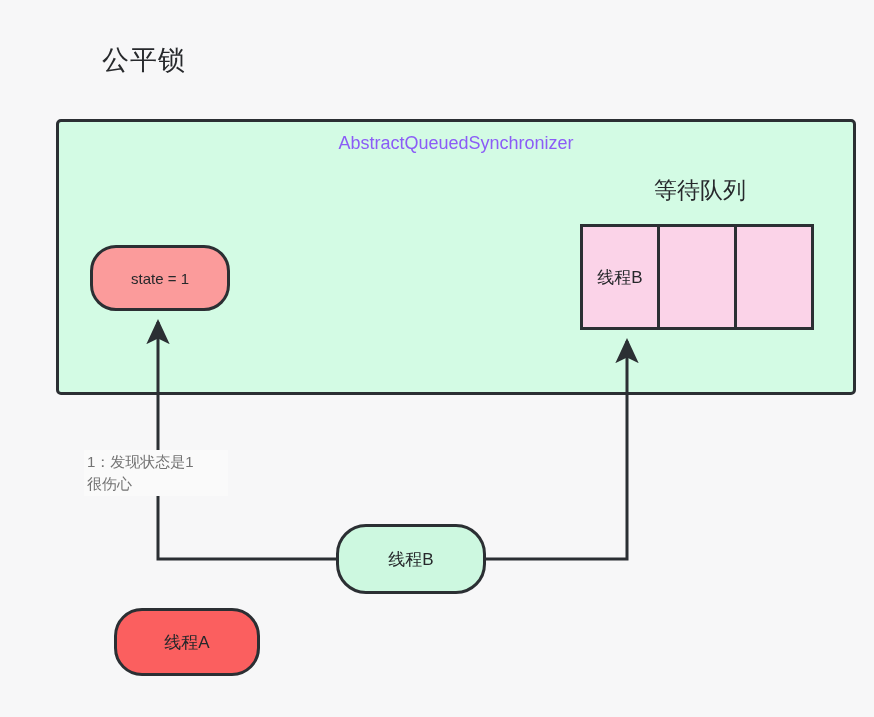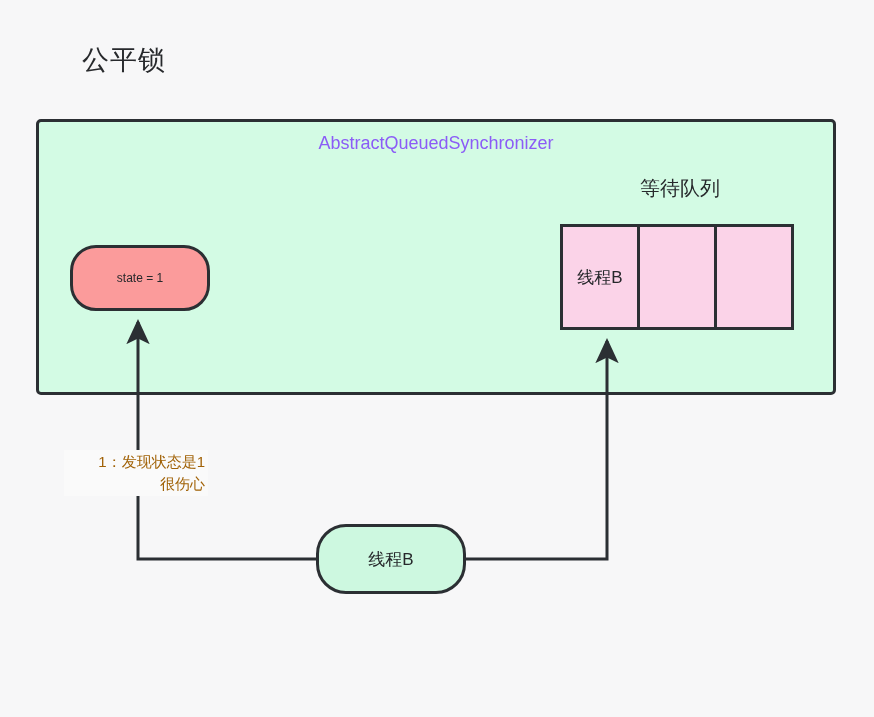--- a/index.html
+++ b/index.html
@@ -12,20 +12,21 @@
     height: 717px;
     position: relative;
     overflow: hidden;
     font-family: "Liberation Sans", "DejaVu Sans", sans-serif;
     color: #26282b;
     -webkit-font-smoothing: antialiased;
   }
   #canvas {
     position: absolute;
     inset: 0;
+    margin-left: 20px;
   }
   .abs { position: absolute; box-sizing: border-box; }
 
   
   #page-title {
     left: 82px;
     top: 44px;
     font-size: 27px;
     letter-spacing: 1px;
     color: #27292c;
@@ -48,37 +49,37 @@
     width: 800px;
     text-align: center;
     font-size: 18px;
     color: #8b5cf6;
   }
   #queue-heading {
     left: 560px;
     top: 175px;
     width: 240px;
     text-align: center;
-    font-size: 20px;
+    font-size: 23px;
     color: #27292c;
   }
 
   
   #state-node {
     left: 70px;
     top: 245px;
     width: 140px;
     height: 66px;
     background: #fb9b9b;
     border: 3px solid #2b2f33;
     border-radius: 26px;
     display: flex;
     align-items: center;
     justify-content: center;
-    font-size: 12px;
+    font-size: 15px;
   }
 
   
   #lock-thread-box {
     left: 290px;
     top: 220px;
     width: 200px;
     height: 116px;
     background: #d4f8c4;
     border: 3px solid #2b2f33;
@@ -136,23 +137,23 @@
     align-items: center;
     justify-content: center;
     font-size: 17px;
   }
 
   
   .edge-label {
     background: #fafafa;
     font-size: 15px;
     line-height: 22px;
-    color: #a16207;
+    color: #737373;
     white-space: pre;
-    text-align: right;
+    text-align: left;
     padding: 1px 3px;
   }
   #edge-label-1 {
     left: 64px;
     top: 450px;
     width: 144px;
   }
   #edge-label-2 {
     left: 534px;
     top: 500px;
@@ -200,14 +201,17 @@
       <span></span>
     </div>
   </div>
 
   <div class="abs edge-label" id="edge-label-1">1：发现状态是1
 很伤心</div>
 
   <div class="abs" id="thread-b-node">
     <span>线程B</span>
   </div>
+  <div class="abs" id="thread-a-node">
+    <span>线程A</span>
+  </div>
 
 </div>
 
 </body></html>

